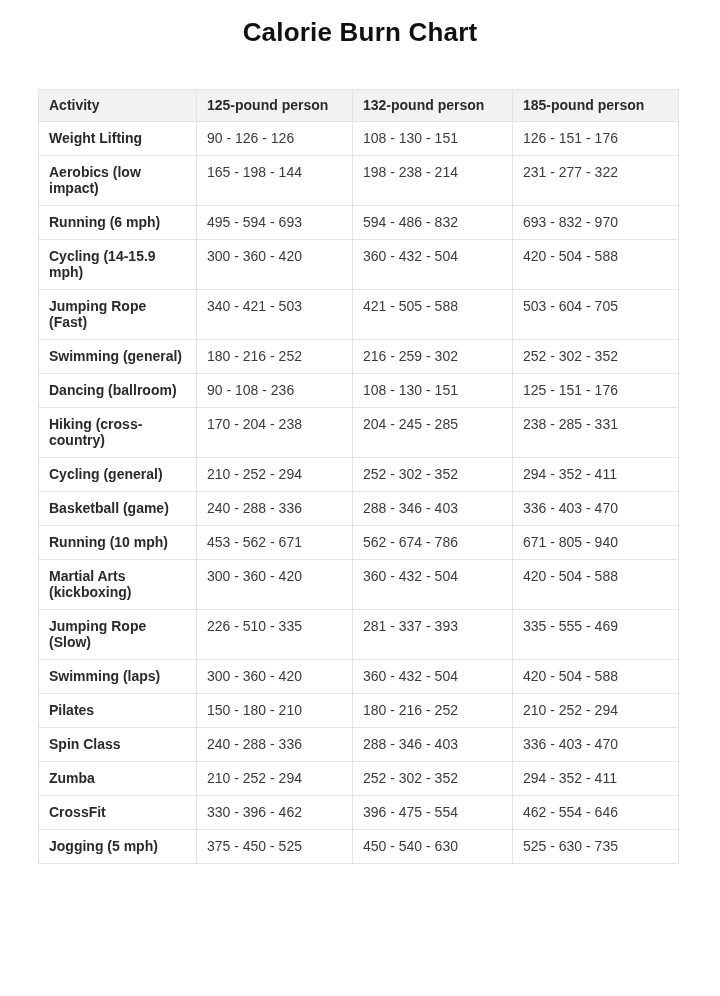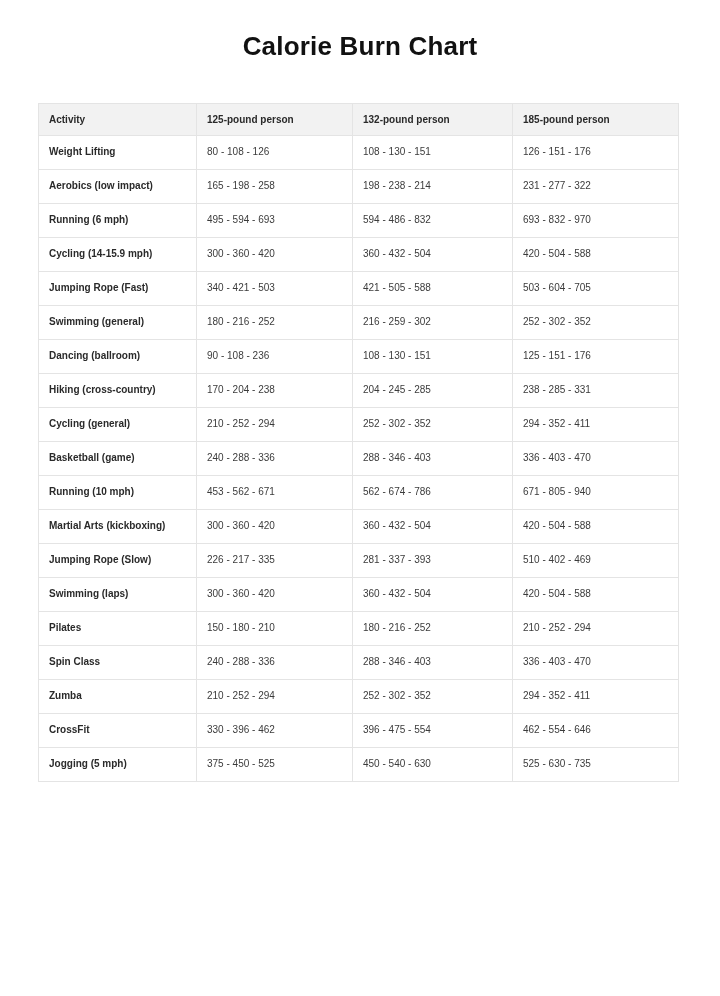--- a/index.html
+++ b/index.html
@@ -17,29 +17,29 @@
     font-family:"Liberation Sans","DejaVu Sans",sans-serif;
     position:relative;
     overflow:hidden;
   }
   .page{width:720px;height:996px;background:#ffffff;}
   .title{
     text-align:center;
     font-size:26px;
     font-weight:bold;
     color:var(--title);
-    padding-top:31px;
+    padding-top:17px;
     letter-spacing:0.2px;
   }
   table.calorie-table{
     border-collapse:collapse;
     table-layout:fixed;
     width:640px;
     margin:41px 0 0 38px;
-    font-size:10px;
+    font-size:14px;
   }
   .calorie-table col.c-activity{width:158px;}
   .calorie-table col.c-w125{width:156px;}
   .calorie-table col.c-w155{width:160px;}
   .calorie-table col.c-w185{width:166px;}
   .calorie-table th{
     background:var(--header-bg);
     color:var(--bold-text);
     font-weight:bold;
     text-align:left;
@@ -78,28 +78,28 @@
       <tr>
         <th>Activity</th>
         <th>125-pound person</th>
         <th>132-pound person</th>
         <th>185-pound person</th>
       </tr>
     </thead>
     <tbody>
   <tr>
     <td class="activity">Weight Lifting</td>
-    <td class="val">80 - 108 - 126</td>
+    <td class="val">90 - 126 - 126</td>
     <td class="val">108 - 130 - 151</td>
     <td class="val">126 - 151 - 176</td>
   </tr>
 
   <tr>
     <td class="activity">Aerobics (low impact)</td>
-    <td class="val">165 - 198 - 258</td>
+    <td class="val">165 - 198 - 144</td>
     <td class="val">198 - 238 - 214</td>
     <td class="val">231 - 277 - 322</td>
   </tr>
 
   <tr>
     <td class="activity">Running (6 mph)</td>
     <td class="val">495 - 594 - 693</td>
     <td class="val">594 - 486 - 832</td>
     <td class="val">693 - 832 - 970</td>
   </tr>
@@ -163,23 +163,23 @@
 
   <tr>
     <td class="activity">Martial Arts (kickboxing)</td>
     <td class="val">300 - 360 - 420</td>
     <td class="val">360 - 432 - 504</td>
     <td class="val">420 - 504 - 588</td>
   </tr>
 
   <tr>
     <td class="activity">Jumping Rope (Slow)</td>
-    <td class="val">226 - 217 - 335</td>
+    <td class="val">226 - 510 - 335</td>
     <td class="val">281 - 337 - 393</td>
-    <td class="val">510 - 402 - 469</td>
+    <td class="val">335 - 555 - 469</td>
   </tr>
 
   <tr>
     <td class="activity">Swimming (laps)</td>
     <td class="val">300 - 360 - 420</td>
     <td class="val">360 - 432 - 504</td>
     <td class="val">420 - 504 - 588</td>
   </tr>
 
   <tr>

